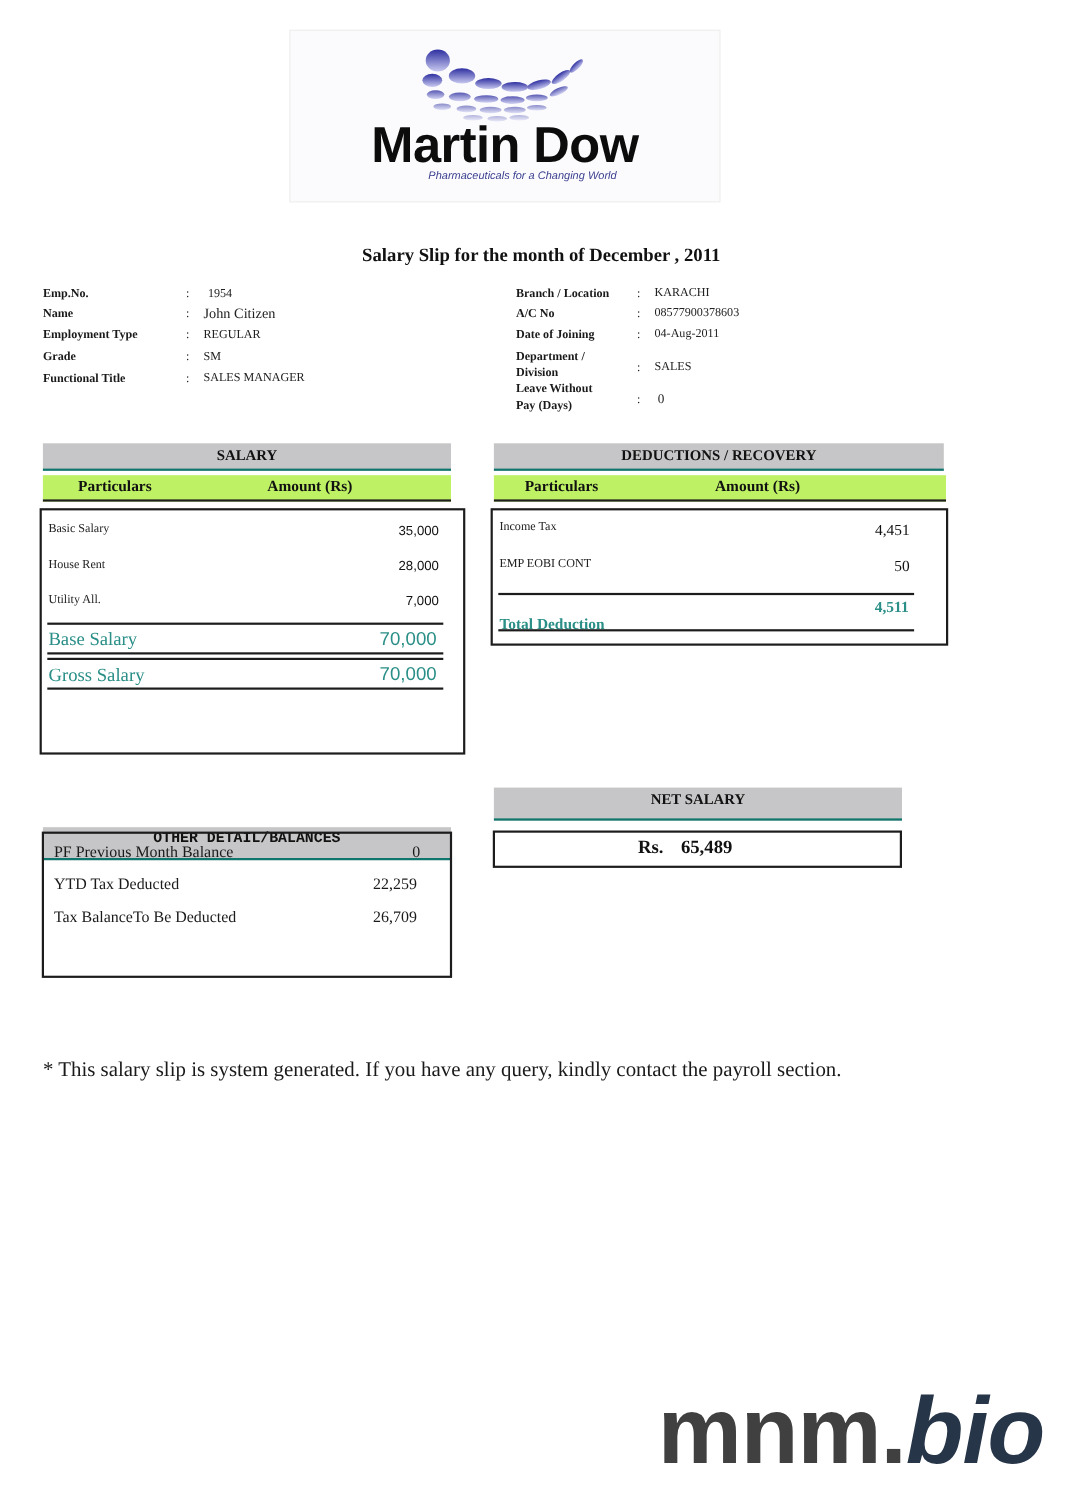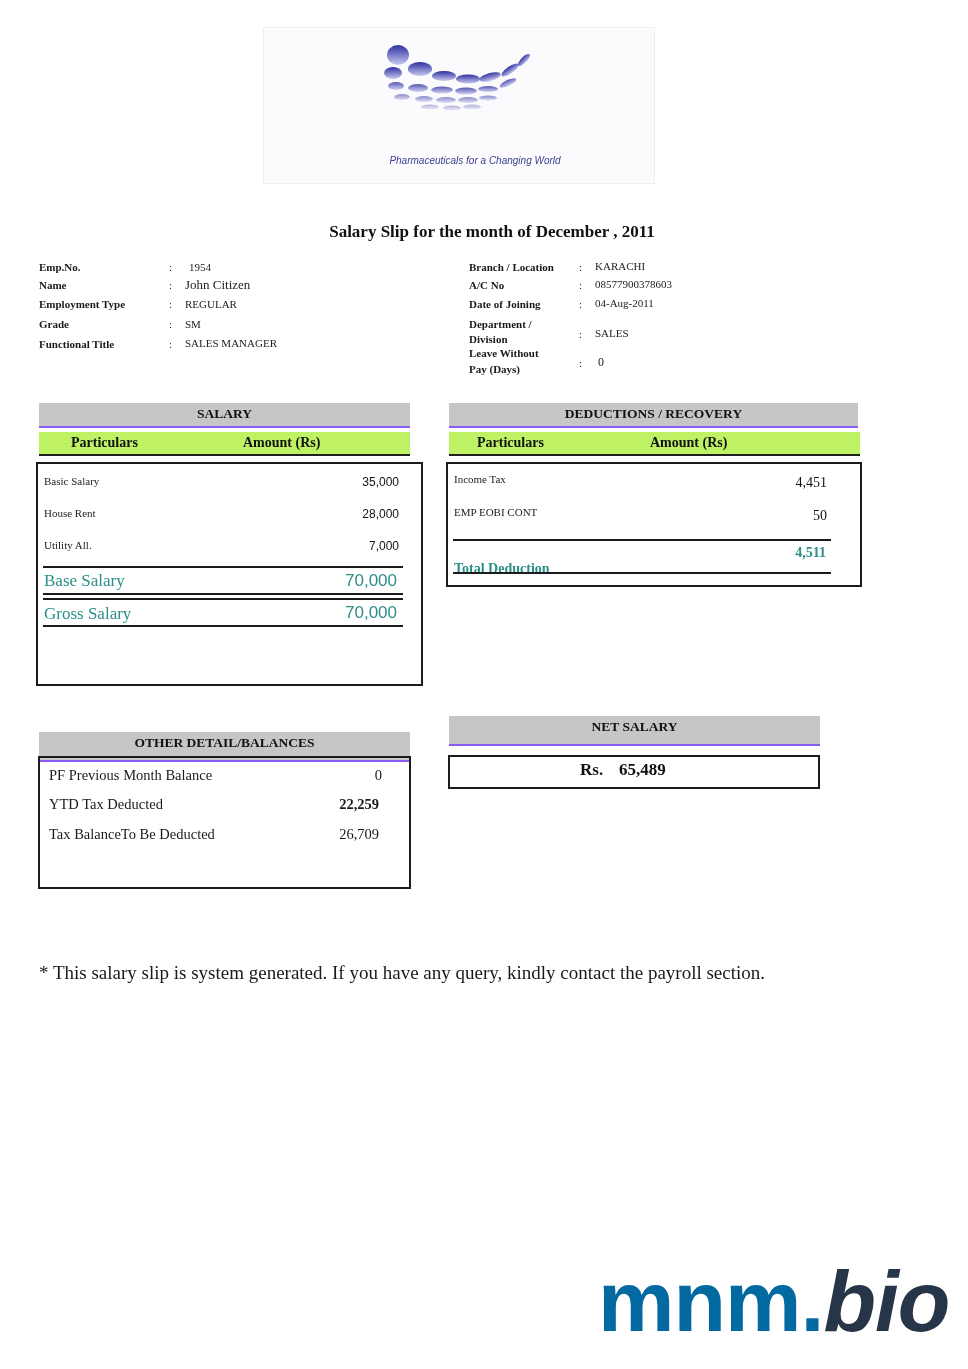--- a/index.html
+++ b/index.html
@@ -28,21 +28,21 @@
       position: absolute; left: 0; width: 984px; top: 222px; text-align: center;
       font-weight: bold; font-size: 17px; color: #111;
     }
     .info-label { position: absolute; font-weight: bold; font-size: 11px; color: #1a1a1a; white-space: nowrap; }
     .info-colon { position: absolute; font-size: 11px; }
     .info-value { position: absolute; font-size: 11px; white-space: nowrap; color: #222; text-align: right; }
     .info-value.sans { font-family: Liberation Serif, serif; font-size: 13px; }
 
     
     .sec-header {
-      position: absolute; background: #c6c6c8; border-bottom: 2px solid #8b5cf6;
+      position: absolute; background: #c6c6c8; border-bottom: 2px solid #0f766e;
       font-weight: bold; font-size: 13.5px; text-align: center; color: #111;
       line-height: 22px;
     }
     .col-header {
       position: absolute; background: #bef264; border-bottom: 2px solid #1f1f1f;
       font-weight: bold; font-size: 14px; color: #111; height: 24px;
     }
     .col-header span { position: absolute; top: 3px; }
 
     .box { position: absolute; border: 2px solid #1c1c1c; }
@@ -60,21 +60,21 @@
     .other-val { position: absolute; font-size: 14.5px; text-align: right; color: #1a1a1a; }
 
     .net-text { position: absolute; font-weight: bold; font-size: 17px; color: #111; white-space: nowrap; }
 
     .footnote { position: absolute; left: 39px; top: 962px; font-size: 19px; color: #1a1a1a; white-space: nowrap; }
 
     .watermark {
       position: absolute; left: 598px; top: 1258px; font-family: "Liberation Sans", sans-serif;
       font-weight: bold; font-size: 86px; line-height: 1; letter-spacing: -1px; white-space: nowrap;
     }
-    .wm-a { color: #0369a1; }
+    .wm-a { color: #404040; }
     .wm-b { color: #263548; font-style: italic; }
   </style>
 </head>
 <body>
 
 <div class="logo-box">
   <svg class="logo-dots" viewBox="0 0 160 70">
     <defs>
       <linearGradient id="fade" x1="0" y1="0" x2="0" y2="1">
         <stop offset="0" stop-color="#2e2fa0"></stop>
@@ -99,20 +99,21 @@
       <ellipse cx="20" cy="55" rx="8" ry="3" opacity="0.55"></ellipse>
       <ellipse cx="42" cy="57" rx="9" ry="3" opacity="0.55"></ellipse>
       <ellipse cx="64" cy="58" rx="10" ry="3" opacity="0.55"></ellipse>
       <ellipse cx="86" cy="58" rx="10" ry="3" opacity="0.55"></ellipse>
       <ellipse cx="106" cy="56" rx="9" ry="2.5" opacity="0.55"></ellipse>
       <ellipse cx="48" cy="65" rx="9" ry="2.5" opacity="0.35"></ellipse>
       <ellipse cx="70" cy="66" rx="9" ry="2.5" opacity="0.35"></ellipse>
       <ellipse cx="90" cy="65" rx="9" ry="2.5" opacity="0.35"></ellipse>
     </g>
   </svg>
+  <div class="logo-name">Martin Dow</div>
   <div class="logo-tagline">Pharmaceuticals for a Changing World</div>
 </div>
 
 <div class="slip-title">Salary Slip for the month of December , 2011</div>
 
 <div>
   <div class="info-label" style="left:39px; top:261px;">Emp.No.</div>
   <div class="info-colon" style="left:169px; top:261px;">:</div>
   <div class="info-value" style="left:189px; top:261px;">1954</div>
 
@@ -199,30 +200,30 @@
 </div>
 <div>
   <div class="row-label" style="left:454px; top:506px;">EMP EOBI CONT</div>
   <div class="row-val serif" style="left:740px; width:87px; top:508px;">50</div>
 </div>
 <div class="hline" style="left:453px; top:539px; width:378px;"></div>
 <div class="total-label teal" style="left:454px; top:545px; font-weight:bold; font-size:14px;margin-top:16px;">Total Deduction</div>
 <div class="total-val teal" style="left:740px; width:86px; top:545px; font-family:'Liberation Serif', serif; font-weight:bold; font-size:14px;">4,511</div>
 <div class="hline" style="left:453px; top:572px; width:378px;"></div>
 
-<div class="sec-header" style="left:39px; top:732px; width:371px; height:30px; line-height:22px;">OTHER DETAIL/BALANCES</div>
+<div class="sec-header" style="left:39px; top:752px; width:371px; height:30px; line-height:22px;font-family:Liberation Mono, monospace;">OTHER DETAIL/BALANCES</div>
 <div class="box" style="left:38px; top:756px; width:373px; height:133px;"></div>
 
 <div>
   <div class="other-label" style="left:49px; top:767px;">PF Previous Month  Balance</div>
   <div class="other-val" style="left:300px; width:82px; top:767px;">0</div>
 </div>
 <div>
   <div class="other-label" style="left:49px; top:796px;">YTD Tax Deducted</div>
-  <div class="other-val" style="left:300px; width:79px; top:796px;font-weight:bold;">22,259</div>
+  <div class="other-val" style="left:300px; width:79px; top:796px;">22,259</div>
 </div>
 <div>
   <div class="other-label" style="left:49px; top:826px;">Tax BalanceTo Be Deducted</div>
   <div class="other-val" style="left:300px; width:79px; top:826px;">26,709</div>
 </div>
 
 <div class="sec-header" style="left:449px; top:716px; width:371px; height:30px; line-height:22px;">NET SALARY</div>
 <div class="box" style="left:448px; top:755px; width:372px; height:34px;"></div>
 <div class="net-text" style="left:580px; top:760px;">Rs.</div>
 <div class="net-text" style="left:619px; top:760px;">65,489</div>

